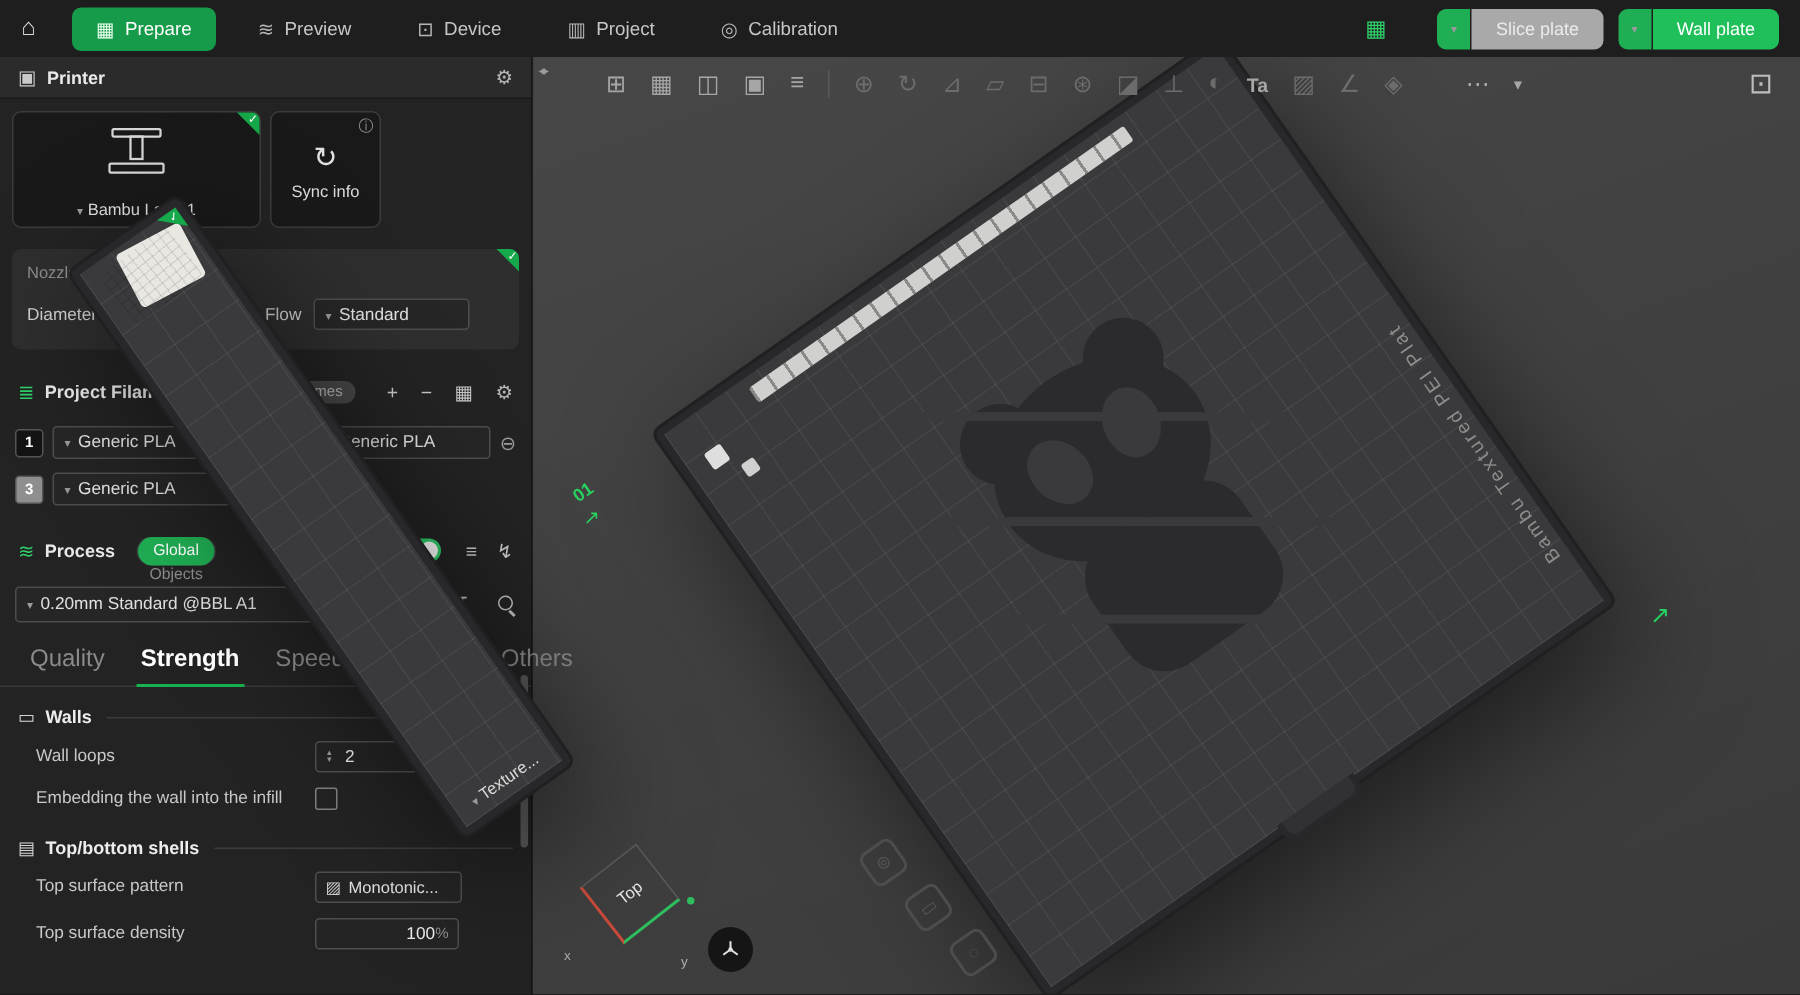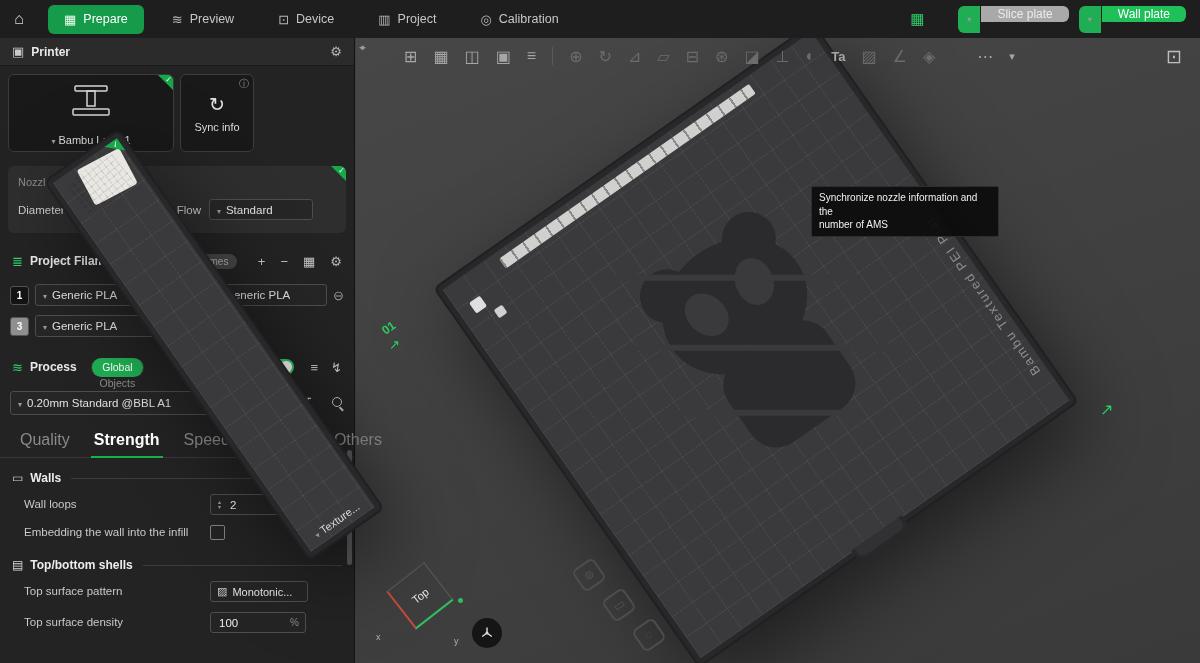--- a/index.html
+++ b/index.html
@@ -10,21 +10,21 @@
   .topbar { position:absolute; top:0; left:0; right:0; height:38px; background:#1e1e1e; display:flex; align-items:center; z-index:40; }
   .home { width:38px; height:38px; display:flex; align-items:center; justify-content:center; color:#d8d8d8; font-size:16px; cursor:pointer; }
   .ttab { display:flex; align-items:center; gap:7px; padding:0 22px; height:38px; color:#c7c7c7; font-size:12.5px; cursor:pointer; }
   .ttab .ticon { font-size:13px; color:#b5b5b5; }
   .ttab.active { background:#169b4a; border-radius:6px; height:29px; padding:0 16px; margin-left:10px; margin-right:6px; color:#fff; }
   .ttab.active .ticon { color:#eaffee; }
   .tb-right { margin-left:auto; display:flex; align-items:center; padding-right:14px; }
   .ams-ico { color:#2fd16a; font-size:15px; margin-right:24px; }
   .split { display:flex; margin-left:10px; }
   .split .cap { width:22px; height:27px; background:#1fae53; border-radius:6px 0 0 6px; color:#fff; display:flex; align-items:center; justify-content:center; font-size:9px; margin-right:1px; cursor:pointer; }
-  .split .bdy { height:16px; padding:0 16px; border-radius:0 6px 6px 0; font-size:12px; display:flex; align-items:center; cursor:pointer; }
+  .split .bdy { height:27px; padding:0 16px; border-radius:0 6px 6px 0; font-size:12px; display:flex; align-items:center; cursor:pointer; }
   .split.slice .bdy { background:#a9a9a9; color:#ebebeb; }
   .split.print .bdy { background:#1fc05a; color:#fff; }
 
   
   .sidebar { position:absolute; top:38px; left:0; width:355px; bottom:0; background:#232323; border-right:1px solid #141414; z-index:30; }
   .sec-head { display:flex; align-items:center; gap:7px; height:28px; padding:0 12px; }
   .sec-head.first { background:#2b2b2b; border-bottom:1px solid #1a1a1a; }
   .sh-ico { font-size:13px; color:#c9c9c9; }
   .sh-ico.green { color:#2fd16a; }
   .sh-title { color:#e9e9e9; font-size:12px; font-weight:bold; }
@@ -93,21 +93,21 @@
   .plabel { flex:1; color:#c8c8c8; font-size:11.5px; line-height:1.3; padding-right:12px; }
   .pctrl { width:130px; display:flex; flex:none; }
   .stepper { width:96px; height:21px; border:1px solid #4f4f4f; border-radius:3px; display:flex; align-items:center; background:#242424; cursor:pointer; }
   .spin { width:13px; display:flex; flex-direction:column; align-items:center; line-height:5px; padding-left:4px; }
   .spin span { font-size:6px; color:#9c9c9c; }
   .sval { padding-left:6px; color:#ececec; font-size:11.5px; }
   .cb { width:15px; height:15px; border:1px solid #808080; border-radius:2px; background:transparent; cursor:pointer; }
   .pat-dd { width:98px; height:21px; border:1px solid #4f4f4f; border-radius:3px; display:flex; align-items:center; gap:5px; padding:0 6px; background:#242424; cursor:pointer; }
   .pat-ico { font-size:11px; color:#cfcfcf; }
   .pat-val { font-size:11px; color:#e0e0e0; white-space:nowrap; overflow:hidden; }
-  .inp { width:96px; height:21px; border:1px solid #4f4f4f; border-radius:3px; display:flex; align-items:center; background:#242424; cursor:text; }
+  .inp { width:96px; height:21px; border:1px solid #4f4f4f; border-radius:3px; display:flex; align-items:center; background:#242424; cursor:text;text-align:right; }
   .inp .iv { flex:1; padding-left:8px; font-size:11.5px; color:#ececec; }
   .inp .suf { padding-right:6px; font-size:10px; color:#8d8d8d; }
   .sb-scroll { position:absolute; right:2px; top:412px; width:5px; height:115px; background:#5a5a5a; border-radius:3px; cursor:pointer; }
 
   
   .viewport { position:absolute; left:356px; top:38px; right:0; bottom:0; background:linear-gradient(160deg,#474747,#3a3a3a); overflow:hidden; }
   .collapse { position:absolute; left:3px; top:4px; color:#9c9c9c; font-size:9px; letter-spacing:-2px; cursor:pointer; z-index:6; }
   .vtb { position:absolute; left:48px; top:0; height:36px; display:flex; align-items:center; gap:16px; z-index:6; }
   .vico { font-size:16px; color:#a6a6a6; cursor:pointer; }
   .vico.dim { color:#6c6c6c; }
@@ -444,24 +444,20 @@
         <span class="sg">▭</span>
       </div>
     <div class="stamp" style="left:280px; top:584px;">
         <span class="sg">◌</span>
       </div>
 
     <span class="pnum">01</span>
     <span class="pnum-arrow">↗</span>
     <span class="garrow">↗</span>
 
-    <div class="tooltip">
-      <div>Synchronize nozzle information and the</div>
-      <div>number of AMS</div>
-    </div>
 
     <div class="gizmo">
       <div class="gz-sq">
           <span>Top</span>
         </div>
       <div class="gz-dot"></div>
       <span class="gz-x">x</span>
       <span class="gz-y">y</span>
     </div>
 

